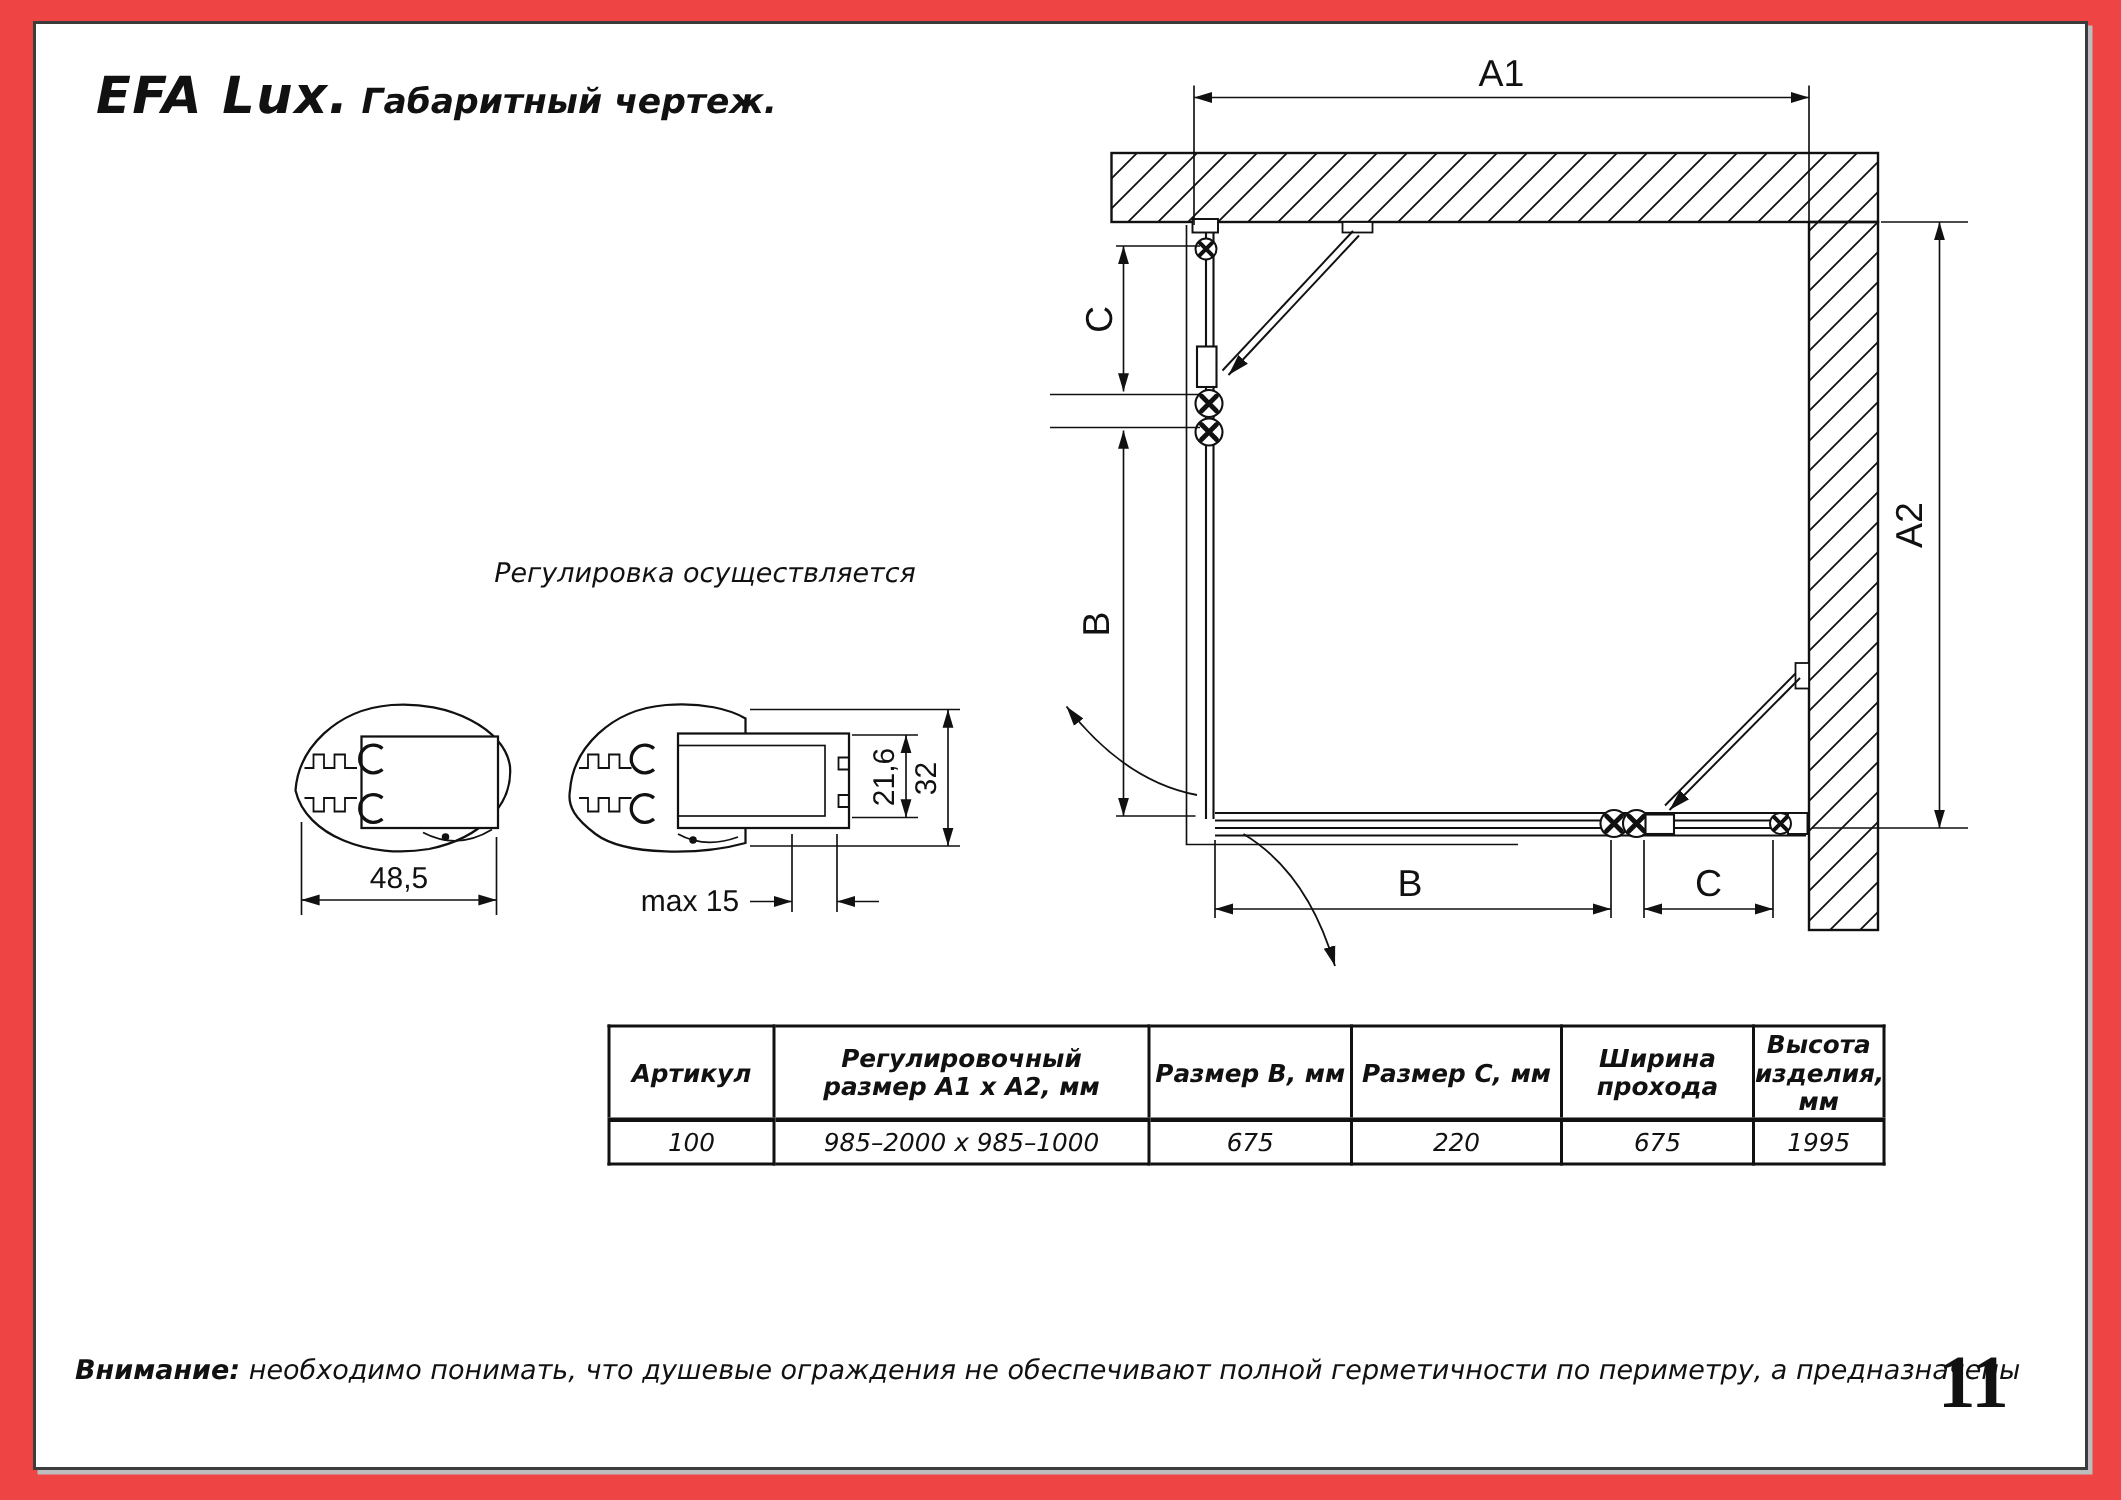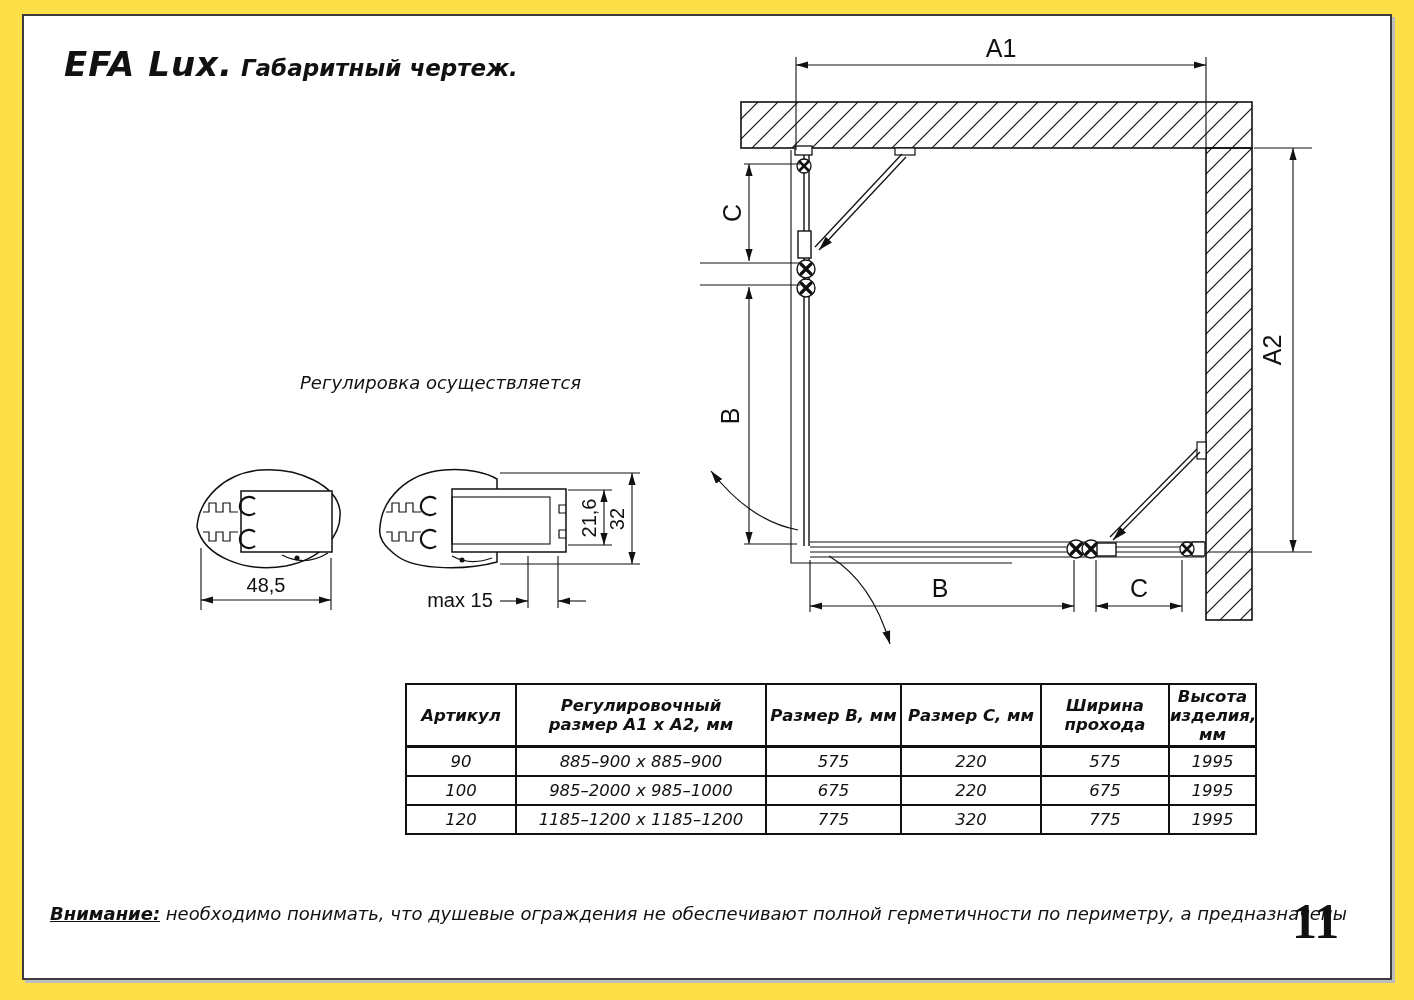--- a/index.html
+++ b/index.html
@@ -1,37 +1,37 @@
 <!DOCTYPE html>
 <html><head>
 <meta charset="utf-8">
 <style>
   html,body{margin:0;padding:0;background:#fff;}
-  .stage{position:relative;width:1414px;height:1000px;background:#fde047;overflow:hidden;
+  .stage{position:relative;width:1414px;height:1000px;background:#ef4444;overflow:hidden;
          font-family:"DejaVu Sans","Liberation Sans",sans-serif;color:#111;}
   .page-border{position:absolute;left:22px;top:14px;width:1366px;height:962px;
          border:2px solid #3c3c3c;box-shadow:3px 3px 0 #bdbdbd;background:#fff;}
   .doc-title{position:absolute;left:64px;top:44px;white-space:nowrap;}
   .doc-title .brand{font-size:34px;font-weight:bold;font-style:italic;letter-spacing:1px;}
   .doc-title .sub{font-size:23px;font-weight:bold;font-style:italic;margin-left:8px;}
-  .adjust-note{position:absolute;left:300px;top:370px;width:340px;text-align:left;
+  .adjust-note{position:absolute;left:300px;top:370px;width:340px;text-align:center;
          font-style:italic;font-size:18px;line-height:26px;font-weight:500;}
   .adjust-note span{display:block;}
   svg{position:absolute;overflow:visible;}
   svg text{font-family:"Liberation Sans","DejaVu Sans",sans-serif;font-size:25px;fill:#111;}
   svg text.pdim{font-size:20px;}
   .spec-table{position:absolute;left:405px;top:683px;}
   table{border-collapse:collapse;table-layout:fixed;width:850px;}
   th,td{border:2px solid #111;text-align:center;vertical-align:middle;
         font-style:italic;font-size:16.5px;padding:0;}
   th{height:60px;font-weight:bold;white-space:pre-line;line-height:19px;border-bottom:3px solid #111;}
   td{height:27px;font-weight:500;}
   .warning{position:absolute;left:50px;top:901px;width:1230px;font-style:italic;
         font-size:18px;line-height:26px;white-space:nowrap;}
-  .warning .wlabel{font-weight:bold;text-decoration:underline;}
+  .warning .wlabel{font-weight:bold;}
   .page-number{position:absolute;left:1292px;top:892px;font-size:50px;font-weight:bold;font-family:Liberation Serif, serif;}
 </style>
 </head>
 <body>
 
 <div class="stage">
   <div class="page-border"></div>
 
   <div class="doc-title">
     <span class="brand">EFA Lux.</span><span class="sub">Габаритный чертеж.</span>
@@ -205,43 +205,27 @@
           <th>Размер C, мм</th>
           <th>Ширина
 прохода</th>
           <th>Высота
 изделия,
 мм</th>
         </tr>
       </thead>
       <tbody>
           <tr>
-            <td>90</td>
-            <td>885–900 х 885–900</td>
-            <td>575</td>
-            <td>220</td>
-            <td>575</td>
-            <td>1995</td>
-          </tr>
-          <tr>
             <td>100</td>
             <td>985–2000 х 985–1000</td>
             <td>675</td>
             <td>220</td>
             <td>675</td>
             <td>1995</td>
           </tr>
-          <tr>
-            <td>120</td>
-            <td>1185–1200 х 1185–1200</td>
-            <td>775</td>
-            <td>320</td>
-            <td>775</td>
-            <td>1995</td>
-          </tr>
         </tbody>
     </table>
   </div>
 
   <div class="warning">
     <div><span class="wlabel">Внимание:</span><span> необходимо понимать, что душевые ограждения не обеспечивают полной герметичности по периметру, а предназначены</span></div>
   </div>
 
   <div class="page-number">11</div>
 </div>

